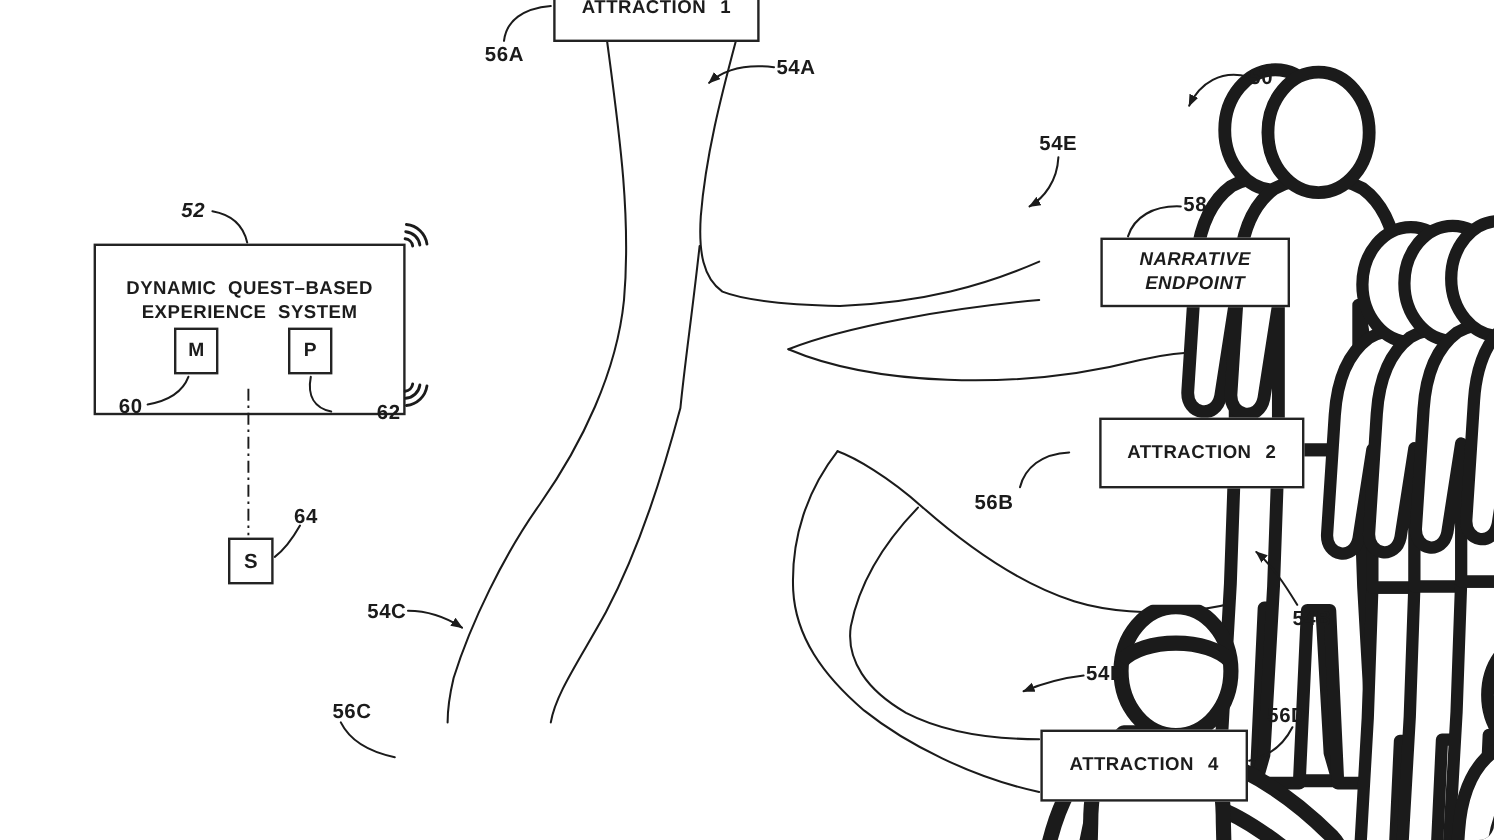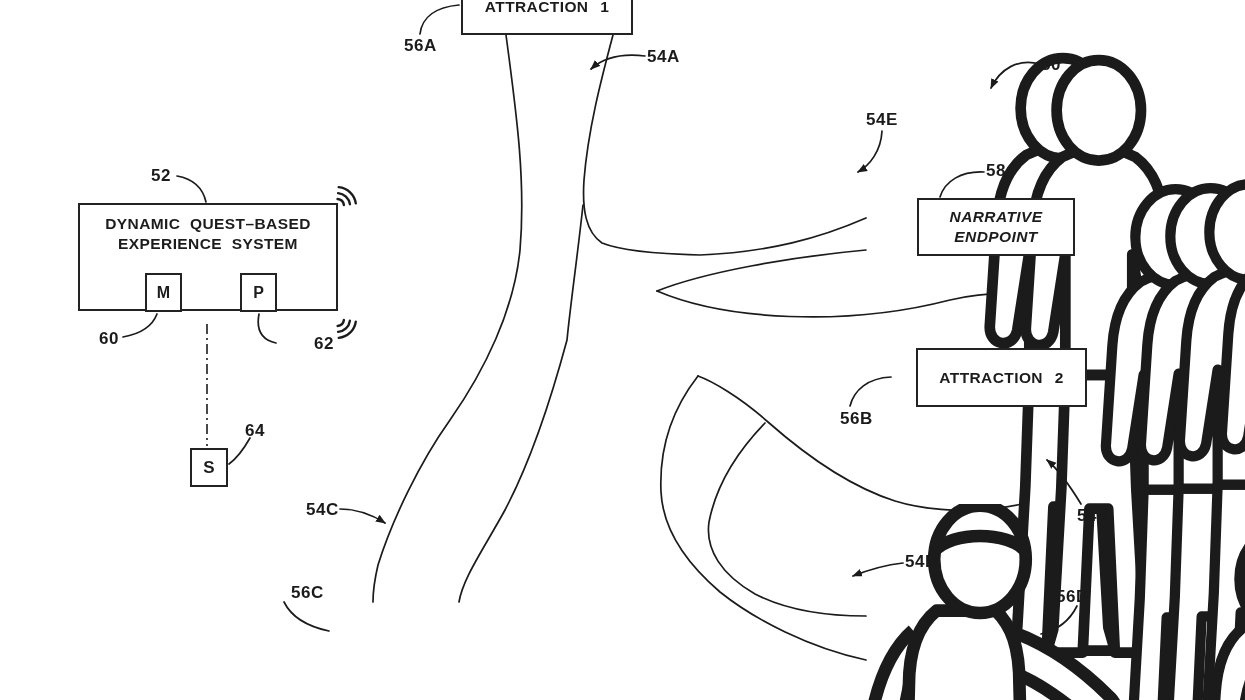--- a/index.html
+++ b/index.html
@@ -1,18 +1,18 @@
 <!DOCTYPE html>
 <html><head>
 <meta charset="utf-8">
 <style>
   html,body{margin:0;padding:0;background:#fff;}
   .stage{
     position:relative;width:1245px;height:700px;background:#ffffff;overflow:hidden;
-    font-family:"Liberation Sans",sans-serif;color:#1c1c1c;
+    font-family:"Liberation Sans",sans-serif;color:#1c1c1c;border-radius:13px;
   }
   svg.overlay{position:absolute;left:0;top:0;width:1245px;height:700px;pointer-events:none;}
   .node{
     position:absolute;border:2.5px solid #232323;background:#fff;
     display:flex;flex-direction:column;align-items:center;justify-content:center;
     text-align:center;box-sizing:border-box;
   }
   .node-label{
     font-size:15.5px;font-weight:600;letter-spacing:.4px;word-spacing:7px;
     line-height:20px;white-space:nowrap;color:#1c1c1c;
@@ -89,21 +89,21 @@
     </g>
     <g>
       <use href="#person-walking" transform="translate(388,504) scale(0.97)"></use>
     </g>
   </svg>
 
   <div class="node" style="left:461px;top:-22px;width:172px;height:57px;">
     <div class="node-label">ATTRACTION 1</div>
   </div>
 
-  <div class="node" style="left:78px;top:203px;width:260px;height:108px;border-width:2px;justify-content:flex-start;padding-top:9px;">
+  <div class="node" style="left:78px;top:203px;width:260px;height:143px;border-width:2px;justify-content:flex-start;padding-top:26px;">
     <div class="node-label" style="word-spacing:5px;">DYNAMIC QUEST–BASED</div>
     <div class="node-label" style="word-spacing:5px;">EXPERIENCE SYSTEM</div>
     <div class="module" style="left:65px;top:68px;width:37px;height:39px;">
       <span>M</span>
     </div>
     <div class="module" style="left:160px;top:68px;width:37px;height:39px;">
       <span>P</span>
     </div>
   </div>
 
@@ -114,34 +114,37 @@
   <div class="node" style="left:917px;top:198px;width:158px;height:58px;font-style:italic;">
     <div class="node-label">NARRATIVE</div>
     <div class="node-label">ENDPOINT</div>
   </div>
 
   <div class="node" style="left:892px;top:348px;width:171px;height:59px;margin-left:24px;">
     <div class="node-label">ATTRACTION 2</div>
   </div>
 
 
+  <div class="node" style="left:867px;top:608px;width:173px;height:60px;">
+    <div class="node-label">ATTRACTION 4</div>
+  </div>
 
   <span class="refnum" style="left:1041px;top:55px;">50</span>
-  <span class="refnum" style="left:151px;top:166px;">52</span>
+  <span class="refnum" style="left:151px;top:166px;font-style:italic;">52</span>
   <span class="refnum" style="left:99px;top:329px;">60</span>
   <span class="refnum" style="left:277px;top:334px;margin-left:37px;">62</span>
   <span class="refnum" style="left:245px;top:421px;">64</span>
   <span class="refnum" style="left:404px;top:36px;">56A</span>
   <span class="refnum" style="left:647px;top:47px;">54A</span>
   <span class="refnum" style="left:866px;top:110px;">54E</span>
   <span class="refnum" style="left:986px;top:161px;">58</span>
-  <span class="refnum" style="left:840px;top:409px;text-align:right;">56B</span>
+  <span class="refnum" style="left:812px;top:409px;text-align:right;">56B</span>
   <span class="refnum" style="left:1077px;top:506px;">54B</span>
   <span class="refnum" style="left:306px;top:500px;">54C</span>
-  <span class="refnum" style="left:291px;top:583px;">56C</span>
+  <span class="refnum" style="left:277px;top:583px;">56C</span>
   <span class="refnum" style="left:905px;top:552px;">54D</span>
   <span class="refnum" style="left:1056px;top:587px;">56D</span>
 
   <svg class="overlay" viewBox="0 0 1245 700">
     <defs>
       <marker id="ah" markerWidth="12" markerHeight="10" refX="9" refY="4" orient="auto" markerUnits="userSpaceOnUse">
         <path d="M0,0 L10,4 L0,8 Z" fill="#1b1b1b"></path>
       </marker>
     </defs>
 

